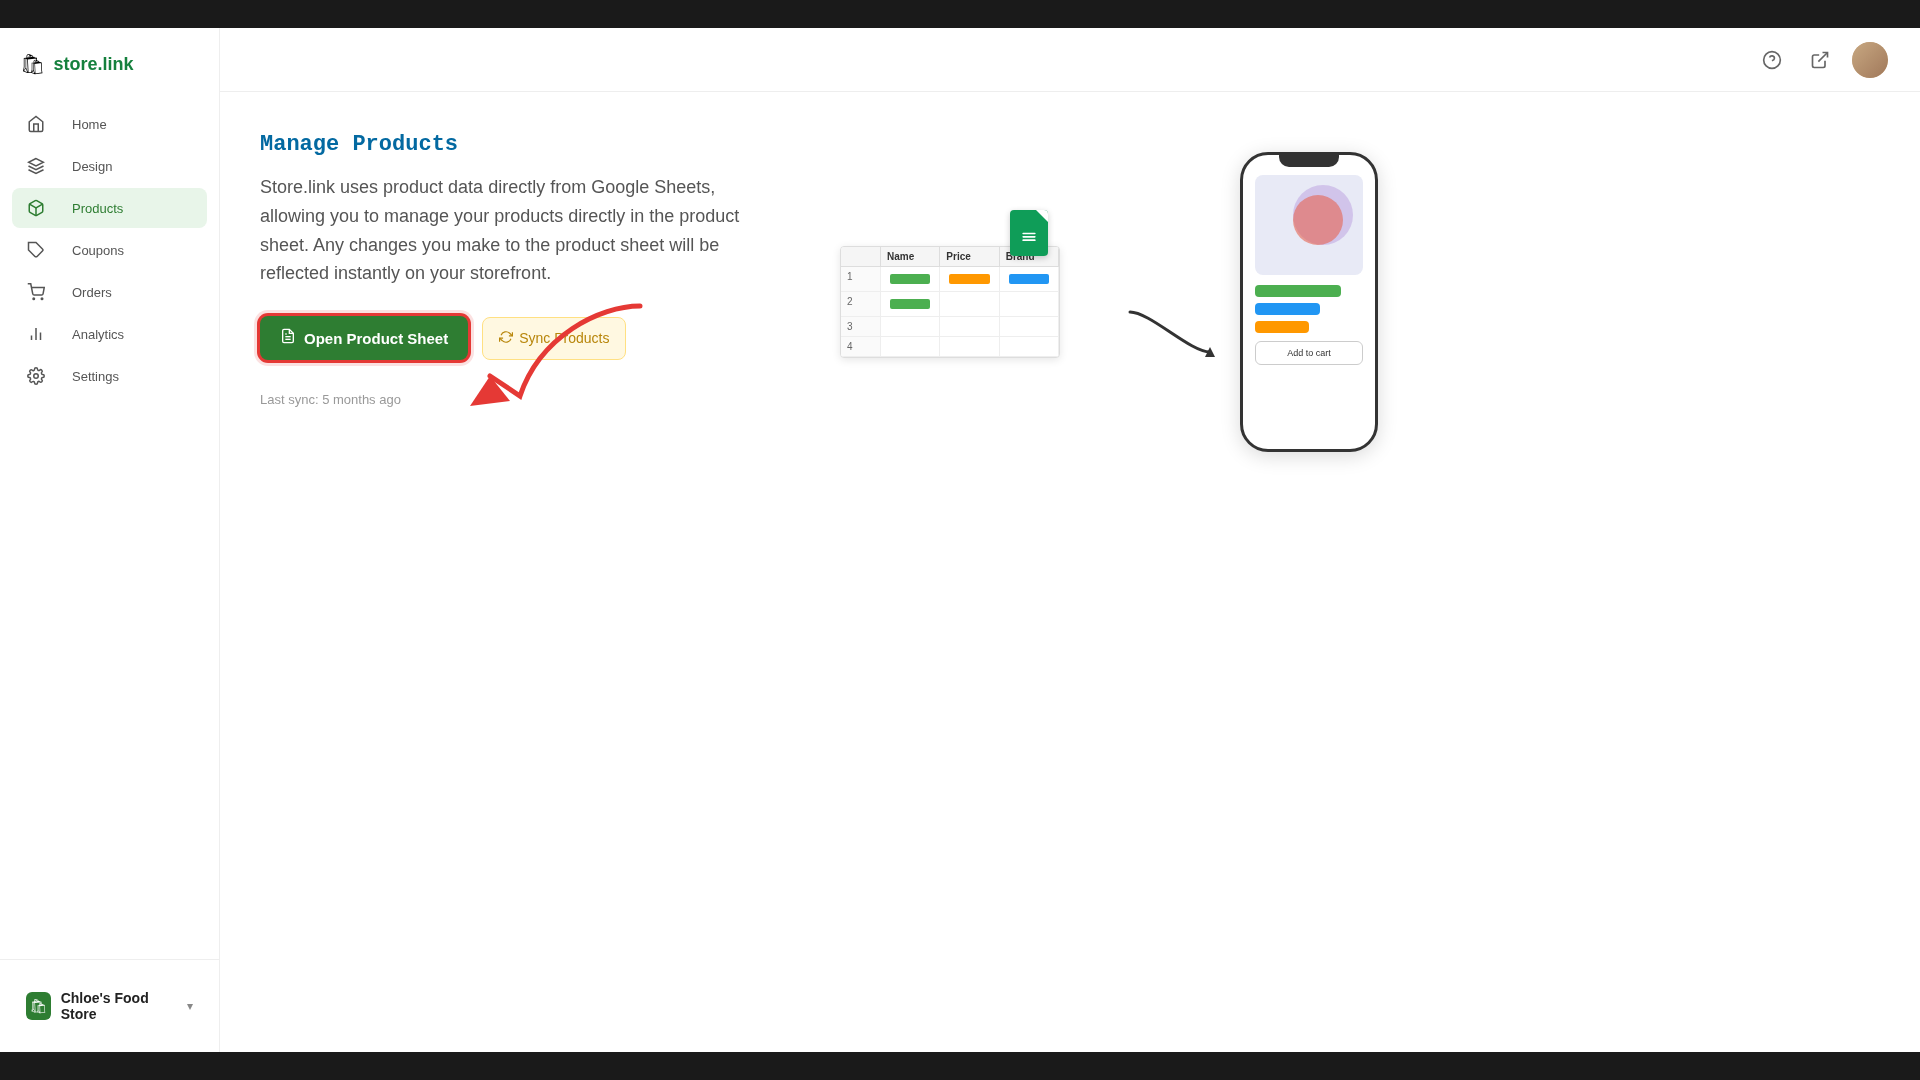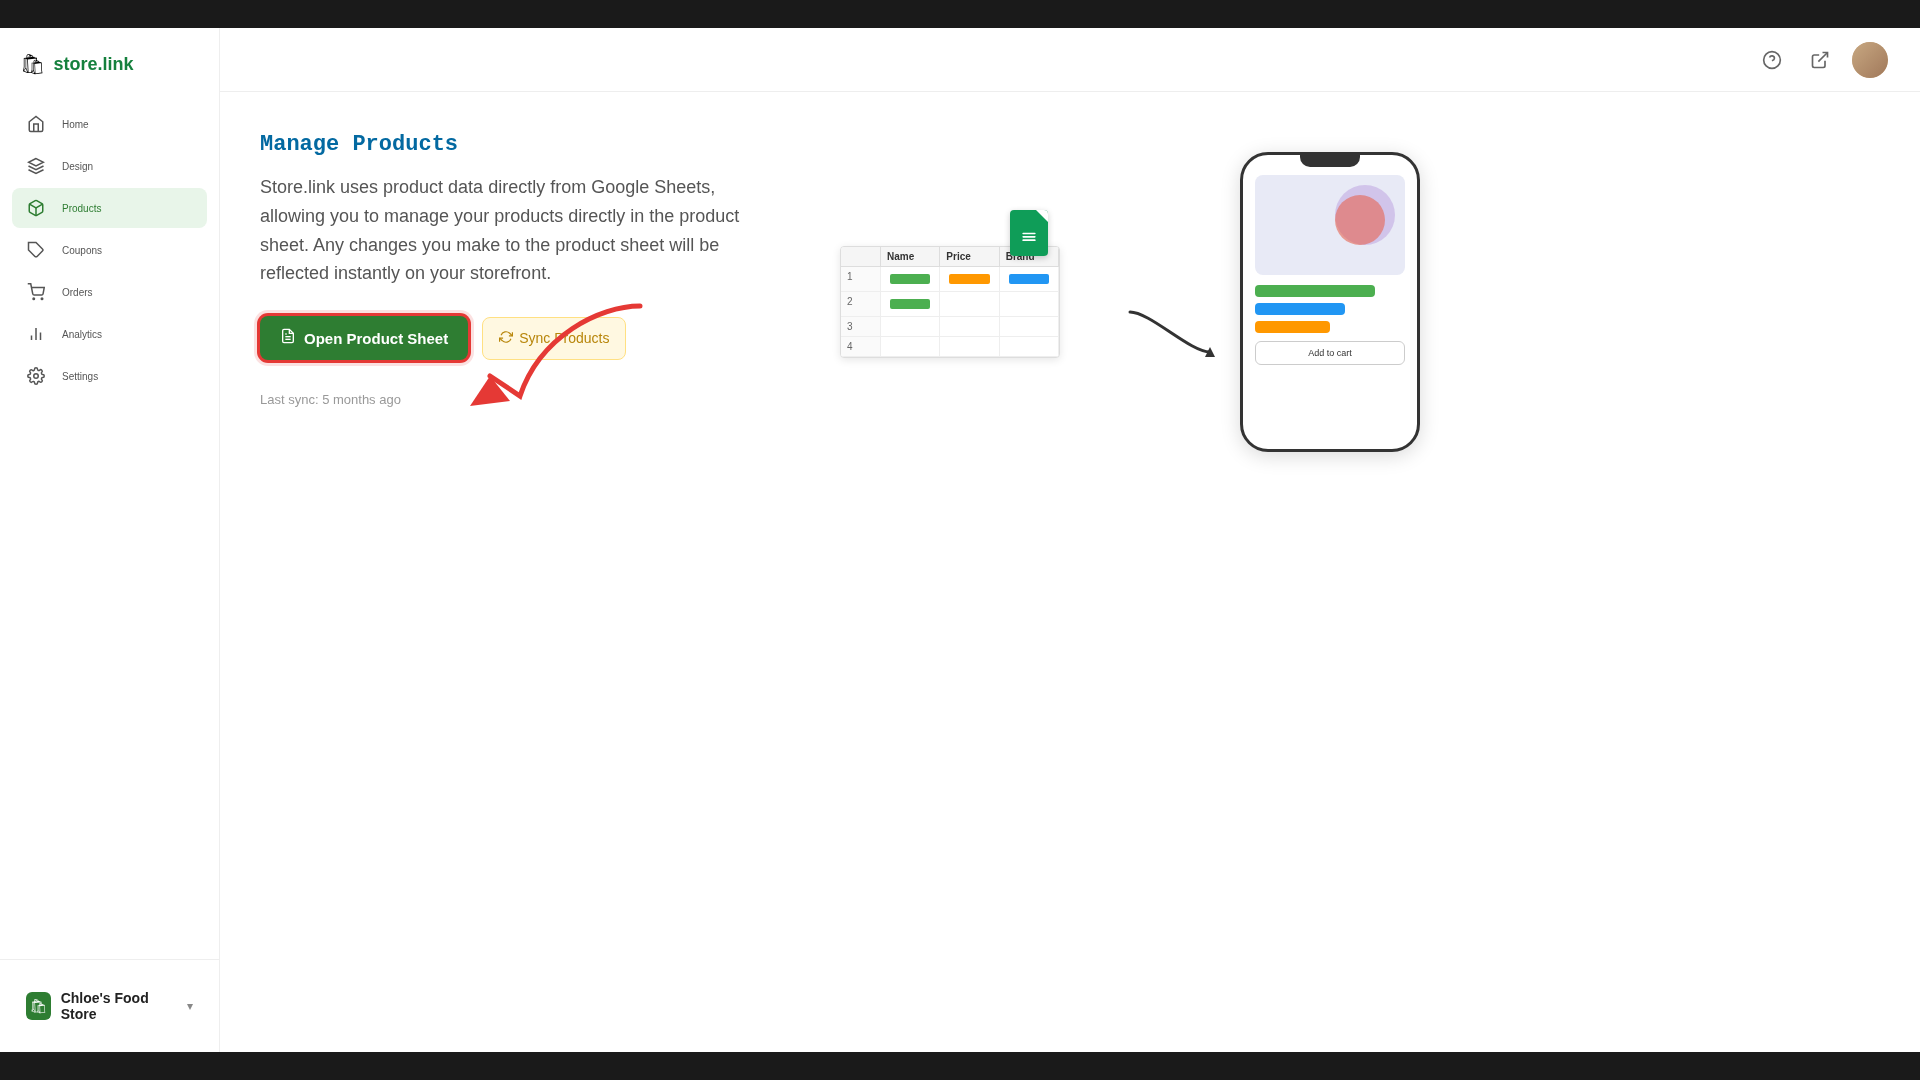--- a/index.html
+++ b/index.html
@@ -10,21 +10,21 @@
 
     .app-wrapper { display: flex; flex: 1; overflow: hidden; }
 
     
     .sidebar { width: 220px; background: #fff; border-right: 1px solid #eee; display: flex; flex-direction: column; padding: 0; }
     .sidebar-logo { padding: 24px 20px 28px; display: flex; align-items: center; gap: 8px; }
     .sidebar-logo-icon { font-size: 20px; }
     .sidebar-logo-text { font-size: 18px; font-weight: 600; color: #15803d; }
 
     .sidebar-nav { flex: 1; padding: 0 12px; }
-    .nav-item { display: flex; align-items: center; gap: 16px; padding: 10px 14px; border-radius: 8px; cursor: pointer; margin-bottom: 2px; color: #555; font-size: 10px; font-weight: 500; text-align: center; }
+    .nav-item { display: flex; align-items: center; gap: 26px; padding: 10px 14px; border-radius: 8px; cursor: pointer; margin-bottom: 2px; color: #555; font-size: 13px; font-weight: 500; text-align: center; }
     .nav-item.active { background: #e8f5e9; color: #2e7d32; }
     .nav-item .nav-icon { width: 20px; height: 20px; display: flex; align-items: center; justify-content: center; }
 
     .sidebar-footer { padding: 20px 12px; border-top: 1px solid #eee; }
     .store-selector { display: flex; align-items: center; gap: 10px; padding: 10px 14px; border-radius: 8px; cursor: pointer; }
     .store-icon { width: 28px; height: 28px; background: #2e7d32; border-radius: 6px; display: flex; align-items: center; justify-content: center; color: white; font-size: 14px; }
     .store-name { font-size: 14px; font-weight: 600; color: #222; }
     .chevron-icon { margin-left: 4px; color: #888; font-size: 12px; }
 
     
@@ -84,21 +84,21 @@
     }
     .spreadsheet-header { display: grid; grid-template-columns: 40px 1fr 1fr 1fr; background: #f5f5f5; border-bottom: 1px solid #ddd; }
     .cell-header { padding: 4px 6px; font-size: 10px; color: #333; font-weight: 600; border-right: 1px solid #ddd; }
     .spreadsheet-row { display: grid; grid-template-columns: 40px 1fr 1fr 1fr; border-bottom: 1px solid #eee; }
     .cell { padding: 4px 6px; font-size: 10px; border-right: 1px solid #eee; }
     .cell-num { color: #666; background: #fafafa; }
     .cell-green { background: #4caf50; height: 14px; margin: 3px; border-radius: 2px; }
 
     
     .phone-mockup {
-      width: 180px;
+      width: 138px;
       height: 300px;
       border: 3px solid #333;
       border-radius: 28px;
       background: white;
       position: relative;
       overflow: hidden;
       box-shadow: 0 4px 20px rgba(0,0,0,0.15);
     }
     .phone-notch {
       width: 60px; height: 12px;

